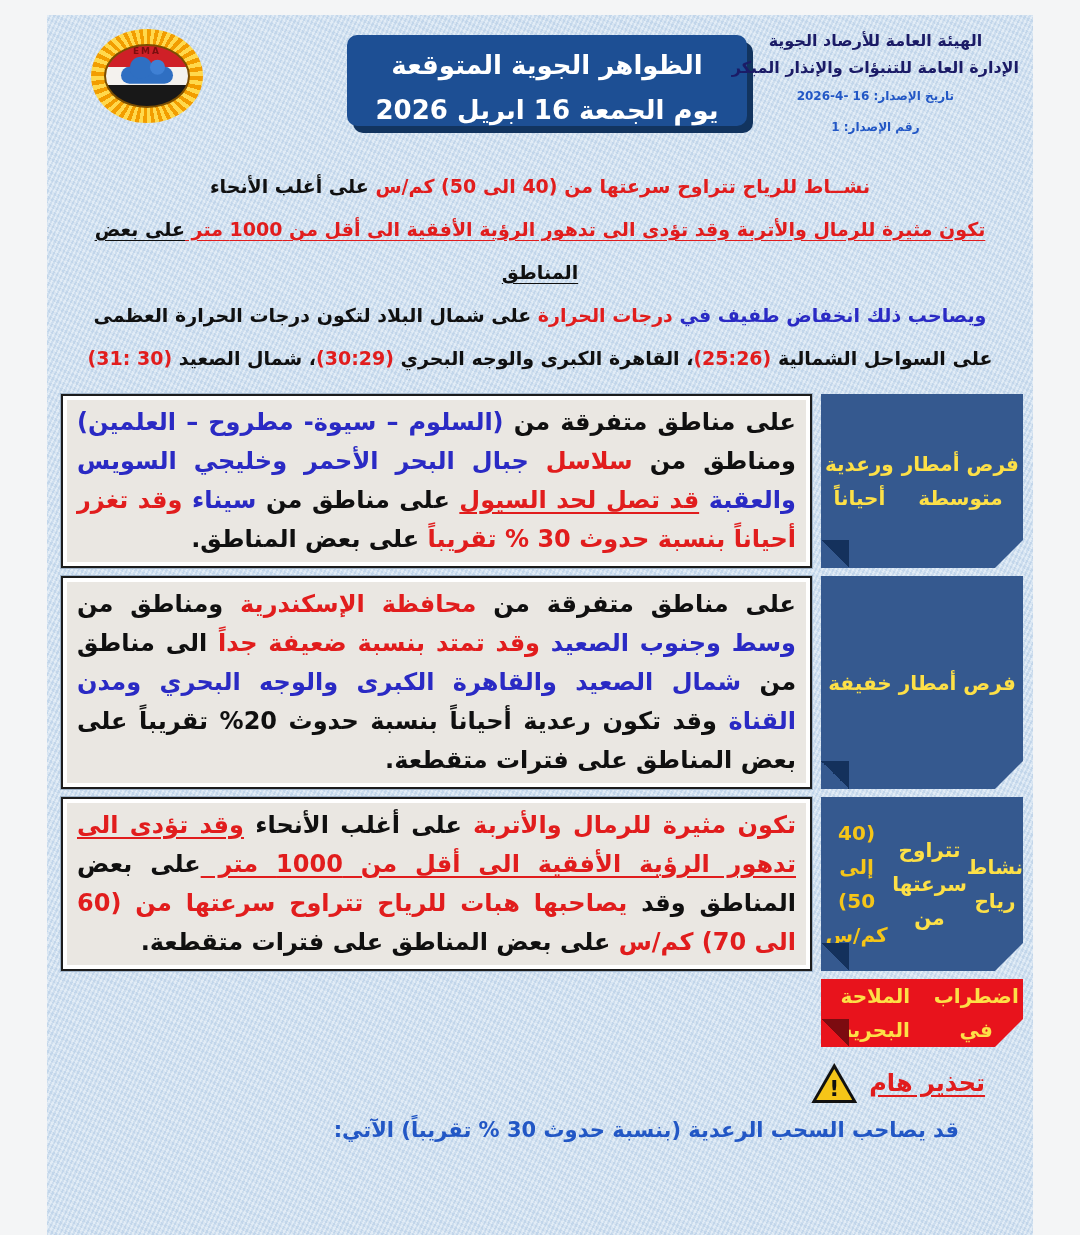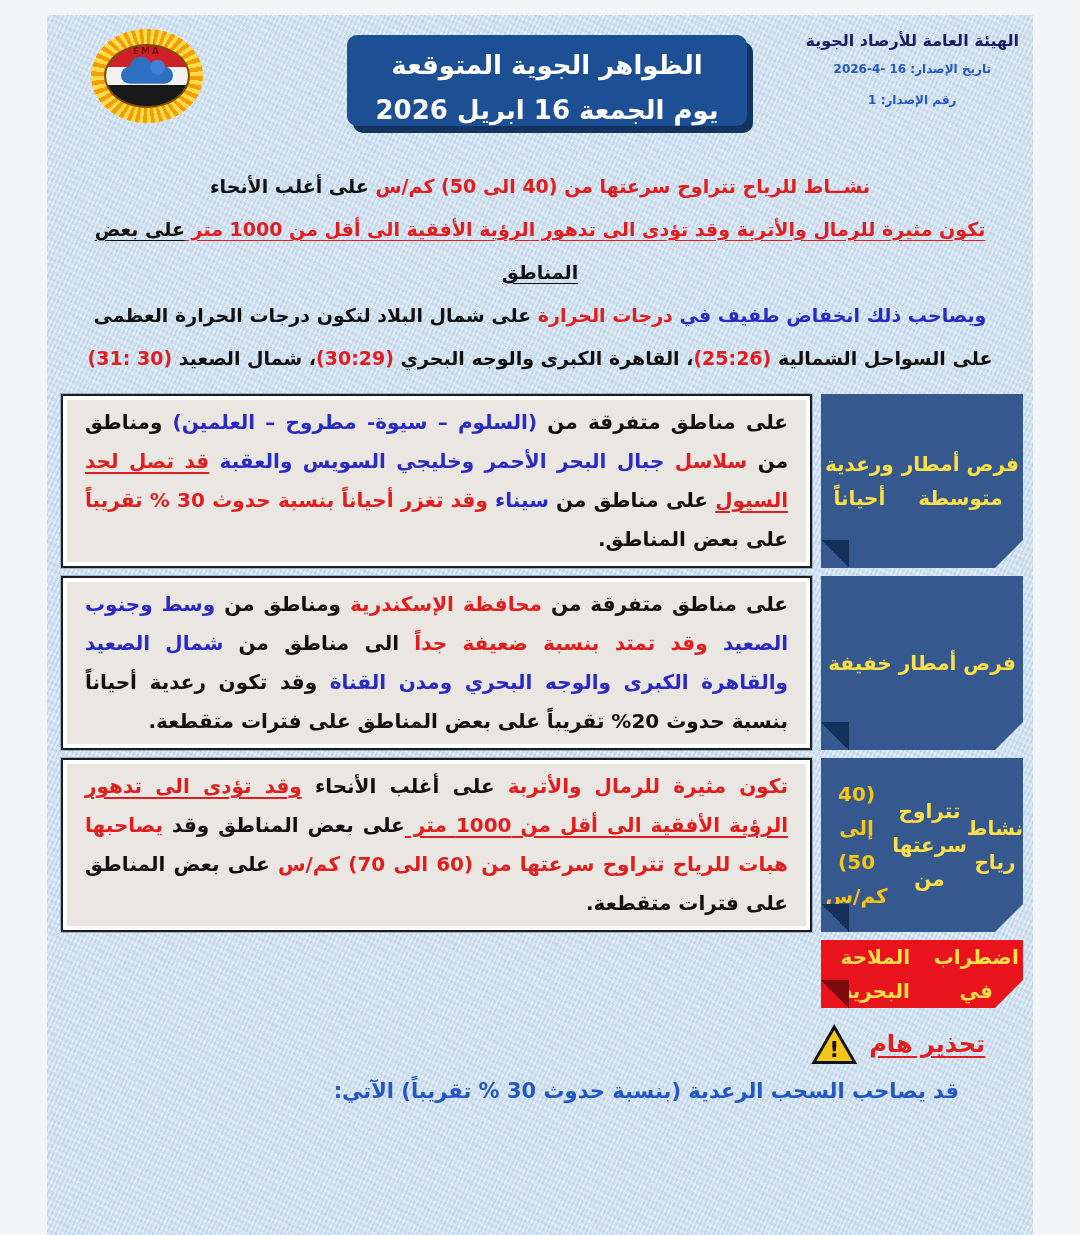--- a/index.html
+++ b/index.html
@@ -59,21 +59,21 @@
   .label{width:202px;margin-left:9px;flex:0 0 202px;position:relative;
     background:var(--label-blue);color:#fff;display:flex;align-items:center;justify-content:center;
     text-align:center;font-size:20px;line-height:34px;
     clip-path:polygon(0 0,100% 0,100% calc(100% - 28px),calc(100% - 28px) 100%,0 100%);}
   .label::after{content:"";position:absolute;left:0;bottom:0;width:28px;height:28px;
     background:linear-gradient(to bottom left,var(--label-blue-dark) 50%,transparent 50%);}
   .label.red{background:var(--label-red);}
   .label.red::after{background:linear-gradient(to bottom left,var(--label-red-dark) 50%,transparent 50%);}
   .content{flex:1;background:var(--panel-bg);border:2px solid #1c1c1c;
     box-shadow:inset 0 0 0 4px #fff,0 0 0 1px #9fb3c8;
-    padding:7px 22px;font-size:20px;line-height:39px;text-align:justify;}
+    padding:7px 14px;font-size:24px;line-height:39px;text-align:justify;}
   .content.center-v{display:flex;flex-direction:column;justify-content:center;}
   
   .warning{margin-top:16px;padding-right:48px;}
   .warn-head{display:flex;align-items:center;gap:12px;}
   .warn-title{color:var(--red);font-size:24px;text-decoration:underline;text-underline-offset:4px;}
   .warn-tri{position:relative;width:46px;height:40px;background:#111;
     clip-path:polygon(50% 0,100% 100%,0 100%);}
   .warn-tri::after{content:"";position:absolute;left:5px;right:5px;top:6px;bottom:3px;
     background:var(--yellow);clip-path:polygon(50% 0,100% 100%,0 100%);}
   .warn-tri .bang{position:absolute;left:0;right:0;bottom:2px;text-align:center;
@@ -99,20 +99,21 @@
         <div class="ema-text">EMA</div>
         <div class="cloud"></div>
       </div>
     </div>
     <div class="title-box">
       <div class="tl">الظواهر الجوية المتوقعة</div>
       <div class="tl">يوم الجمعة 16 ابريل 2026</div>
     </div>
     <div class="meta">
       <div class="org">الهيئة العامة للأرصاد الجوية</div>
+      <div class="org">الإدارة العامة للتنبؤات والإنذار المبكر</div>
       <div class="iss">تاريخ الإصدار: 16 -4-2026</div>
       <div class="iss">رقم الإصدار: 1</div>
     </div>
   </div>
 
   <div class="intro">
     <div><span class="s-red">نشــاط للرياح تتراوح سرعتها من (40 الى 50) كم/س </span><span class="s-black">على أغلب الأنحاء</span></div>
     <div><span class="s-red u">تكون مثيرة للرمال والأتربة وقد تؤدى الى تدهور الرؤية الأفقية الى أقل من 1000 متر </span><span class="s-black u">على بعض المناطق</span></div>
     <div><span class="s-blue">ويصاحب ذلك انخفاض طفيف في </span><span class="s-red">درجات الحرارة </span><span class="s-black">على شمال البلاد لتكون درجات الحرارة العظمى</span></div>
     <div><span class="s-black">على السواحل الشمالية </span><span class="s-red">(25:26)</span><span class="s-black">، القاهرة الكبرى والوجه البحري </span><span class="s-red">(30:29)</span><span class="s-black">، شمال الصعيد </span><span class="s-red">(30 :31)</span></div>

